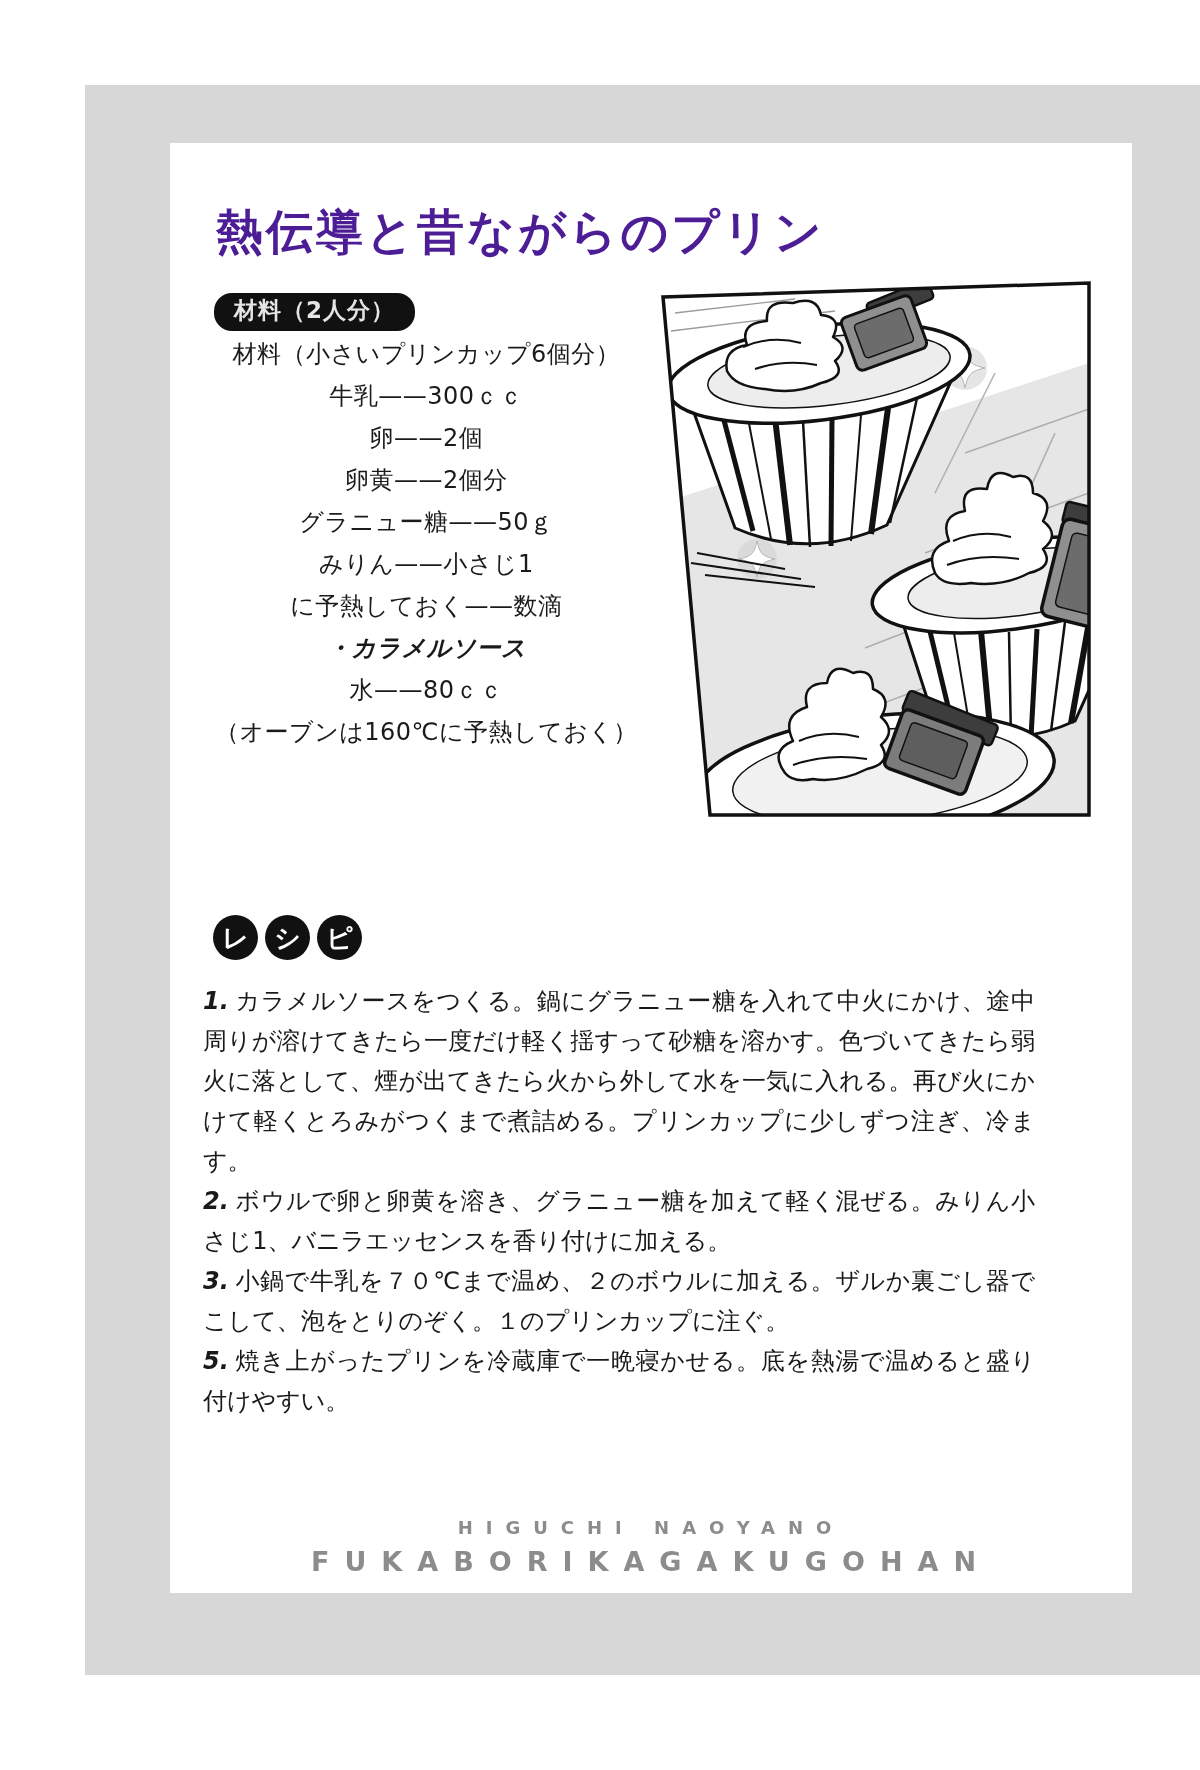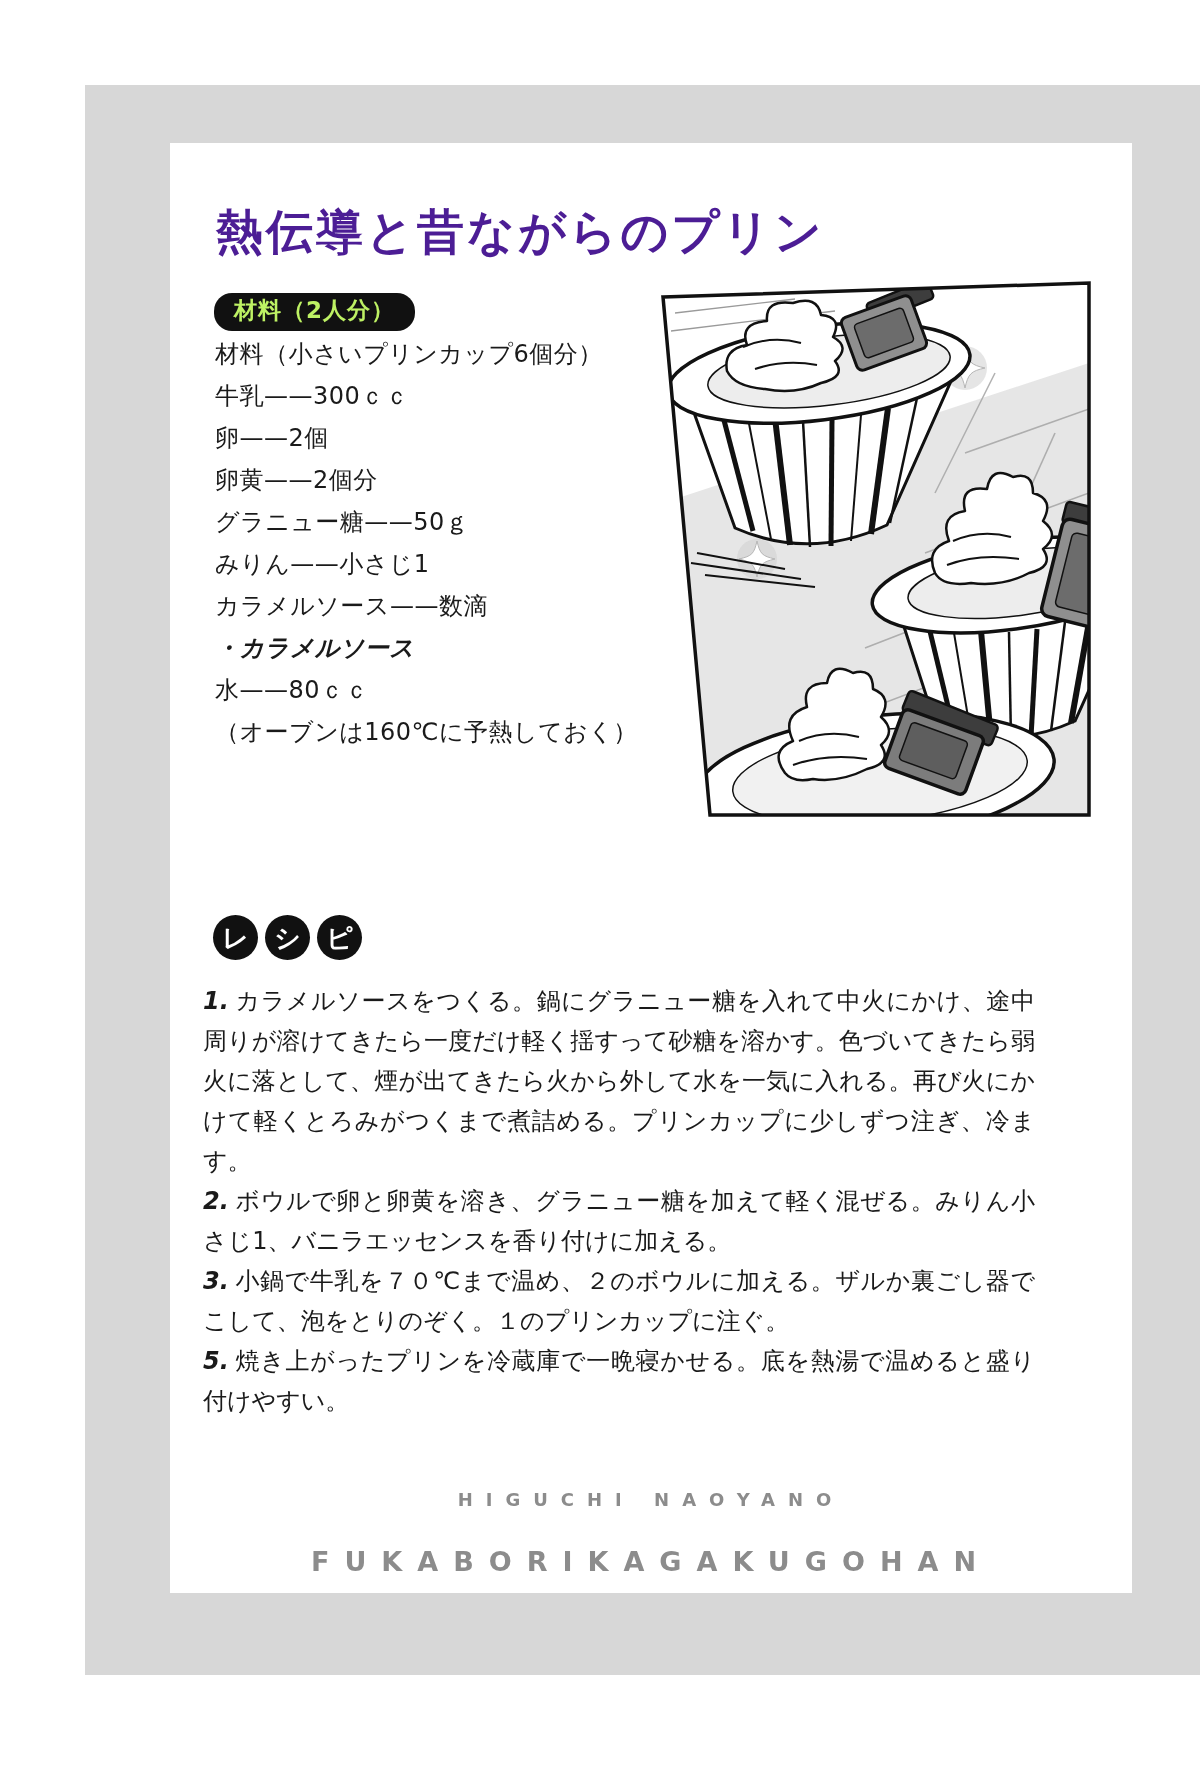--- a/index.html
+++ b/index.html
@@ -17,27 +17,27 @@
     position:absolute;left:85px;top:58px;width:962px;height:1450px;
     background:#ffffff;
   }
   .page-title{
     position:absolute;left:46px;top:62px;margin:0;
     font-size:47px;font-weight:700;letter-spacing:3px;line-height:1.15;
     color:#4c1d95;white-space:nowrap;
   }
   .ing-badge{
     position:absolute;left:44px;top:150px;
-    background:#111111;color:#bef264;border-radius:18px;
+    background:#111111;color:#e5e5e5;border-radius:18px;
     font-size:23px;font-weight:700;letter-spacing:1px;
     padding:3px 20px 5px 20px;line-height:1.3;white-space:nowrap;
   }
   ul.ingredients{
     position:absolute;left:45px;top:190px;margin:0;padding:0;list-style:none;
-    font-size:24px;line-height:42px;letter-spacing:0.5px;white-space:nowrap;
+    font-size:24px;line-height:42px;letter-spacing:0.5px;white-space:nowrap;text-align:center;
   }
   ul.ingredients li.bold{font-weight:700;font-style:italic;}
   .illustration{
     position:absolute;left:465px;top:110px;width:470px;height:580px;
   }
   .recipe-badge{
     position:absolute;left:43px;top:772px;display:flex;gap:7px;
   }
   .recipe-badge .circle{
     width:45px;height:45px;border-radius:50%;background:#111111;color:#ffffff;
@@ -51,41 +51,41 @@
   }
   .steps p{margin:0;}
   .steps .stepnum{font-weight:700;font-style:italic;padding-right:6px;}
   .card-footer{
     position:absolute;left:0;right:0;bottom:12px;text-align:center;color:#8c8c8c;
   }
   .footer-author{
     font-size:18px;font-weight:700;letter-spacing:13px;line-height:30px;white-space:nowrap;margin-top:36px;
   }
   .footer-series{
-    font-size:27px;font-weight:700;letter-spacing:15px;line-height:38px;white-space:nowrap;margin-top:28px;
+    font-size:27px;font-weight:700;letter-spacing:15px;line-height:38px;white-space:nowrap;
   }
 </style>
 </head>
 <body>
 
 <div class="gray-mat">
   <div class="card">
 
     <h1 class="page-title">熱伝導と昔ながらのプリン</h1>
 
     <div class="ing-badge">材料（2人分）</div>
 
     <ul class="ingredients" id="ingredients-list">
         <li>材料（小さいプリンカップ6個分）</li>
         <li>牛乳——300ｃｃ</li>
         <li>卵——2個</li>
         <li>卵黄——2個分</li>
         <li>グラニュー糖——50ｇ</li>
         <li>みりん——小さじ1</li>
-        <li>カラメルソース——数滴</li>
+        <li>に予熱しておく——数滴</li>
         <li class="bold">・カラメルソース</li>
         <li>水——80ｃｃ</li>
         <li>（オーブンは160℃に予熱しておく）</li>
       </ul>
 
     <div class="illustration">
       <svg width="470" height="580" viewBox="0 0 470 580">
         <defs>
           <clipPath id="panelClip">
             <polygon points="28,44 454,30 454,562 75,562"></polygon>

